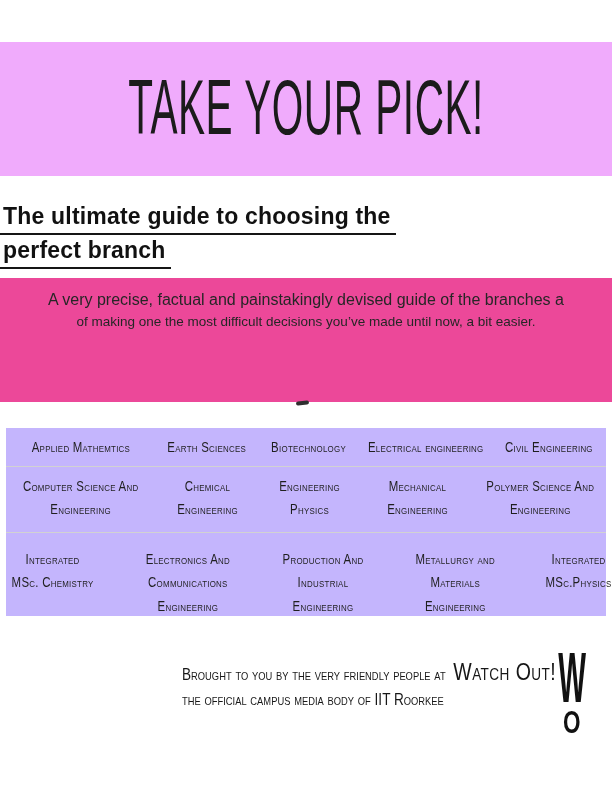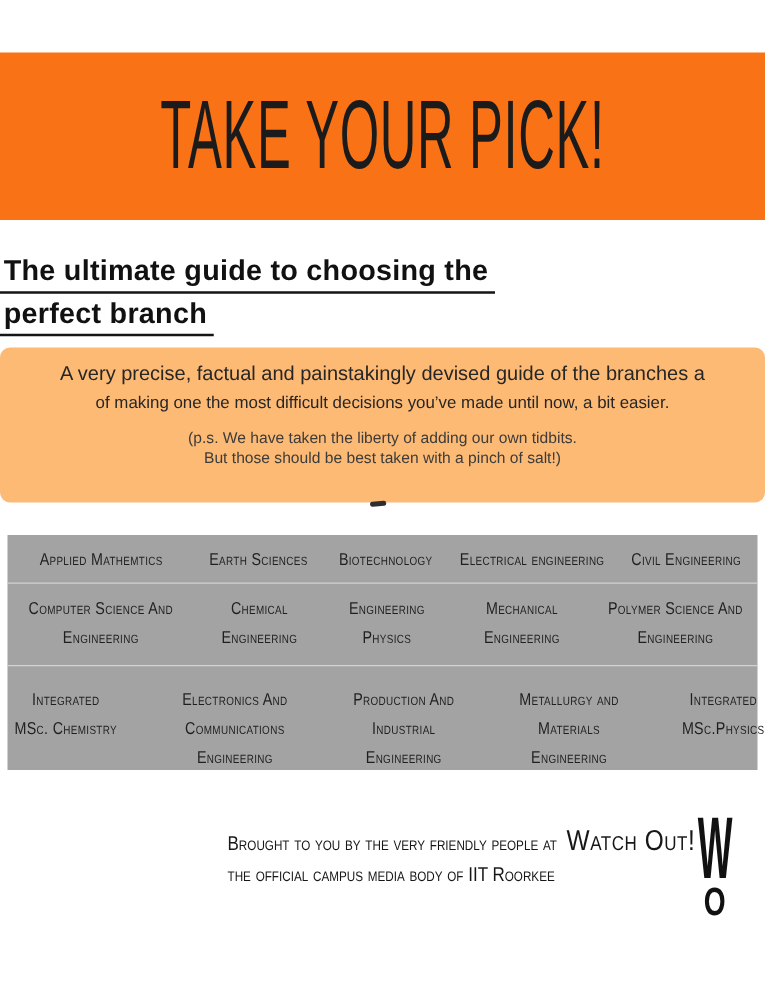--- a/index.html
+++ b/index.html
@@ -7,21 +7,21 @@
     position:relative;
     width:612px;height:792px;
     background:#ffffff;
     overflow:hidden;
     font-family:"Liberation Sans",sans-serif;
     color:#1d1d1d;
   }
   
   .band-top{
     position:absolute;left:0;top:42px;width:612px;height:134px;
-    background:#f97316;
+    background:#f0abfc;
     display:flex;align-items:center;justify-content:center;
     padding-bottom:4px;box-sizing:border-box;
   }
   .big-title{
     font-size:78px;line-height:1;font-weight:400;color:#1b1b1b;
     white-space:nowrap;letter-spacing:1px;
     transform:scaleX(0.52);transform-origin:center;
   }
   
   .subtitle{
@@ -29,35 +29,35 @@
     text-align:left;font-weight:bold;font-size:23px;line-height:31px;
     color:#111111;letter-spacing:0.2px;
   }
   .subtitle .ul{
     display:inline-block;border-bottom:2px solid #151515;
     padding:0 5px 1px 3px;
   }
   
   .band-intro{
     position:absolute;left:0;top:278px;width:612px;height:124px;
-    background:#fdba74;text-align:center;
-    padding-top:11px;box-sizing:border-box;color:#262626;border-radius:8px;
+    background:#ec4899;text-align:center;
+    padding-top:11px;box-sizing:border-box;color:#262626;
   }
   .intro-line{font-size:16px;line-height:22px;}
   .intro-small{font-size:13.5px;}
   .ps{font-size:12.5px;line-height:16px;color:#3c3c3c;}
   .ps-block{margin-top:9px;}
   .ink-mark{
     position:absolute;left:296px;top:401px;width:13px;height:4px;
     background:#2f2f2f;border-radius:2px;transform:rotate(-6deg);
   }
   
   .branch-table{
     position:absolute;left:6px;top:428px;width:600px;height:188px;
-    background:#a3a3a3;display:flex;flex-direction:column;
+    background:#c4b5fd;display:flex;flex-direction:column;
   }
   .t-row{display:flex;box-sizing:border-box;}
   .t-row.r1{height:39px;border-bottom:1px solid #d2d2d2;}
   .t-row.r1 .t-cell{align-items:center;}
   .t-row.r2{height:66px;border-bottom:1px solid #d2d2d2;padding-top:8px;}
   .t-row.r3{flex:1;padding-top:15px;gap:41px;}
   .t-cell{
     display:flex;justify-content:center;align-items:flex-start;
     box-sizing:border-box;
   }
@@ -107,24 +107,20 @@
   </div>
 
   <div class="subtitle">
     <div><span class="ul">The ultimate guide to choosing the</span></div>
     <div><span class="ul">perfect branch</span></div>
   </div>
 
   <div class="band-intro">
     <div class="intro-line">A very precise, factual and painstakingly devised guide of the branches a</div>
     <div class="intro-line intro-small">of making one the most difficult decisions you’ve made until now, a bit easier.</div>
-    <div class="ps-block">
-      <div class="ps">(p.s. We have taken the liberty of adding our own tidbits.</div>
-      <div class="ps">But those should be best taken with a pinch of salt!)</div>
-    </div>
   </div>
 
   <div class="ink-mark"></div>
 
   <div class="branch-table">
     <div class="t-row r1">
       <div class="t-cell c1">
           <span class="cell-text">Applied Mathemtics</span>
         </div>
       <div class="t-cell c3">

